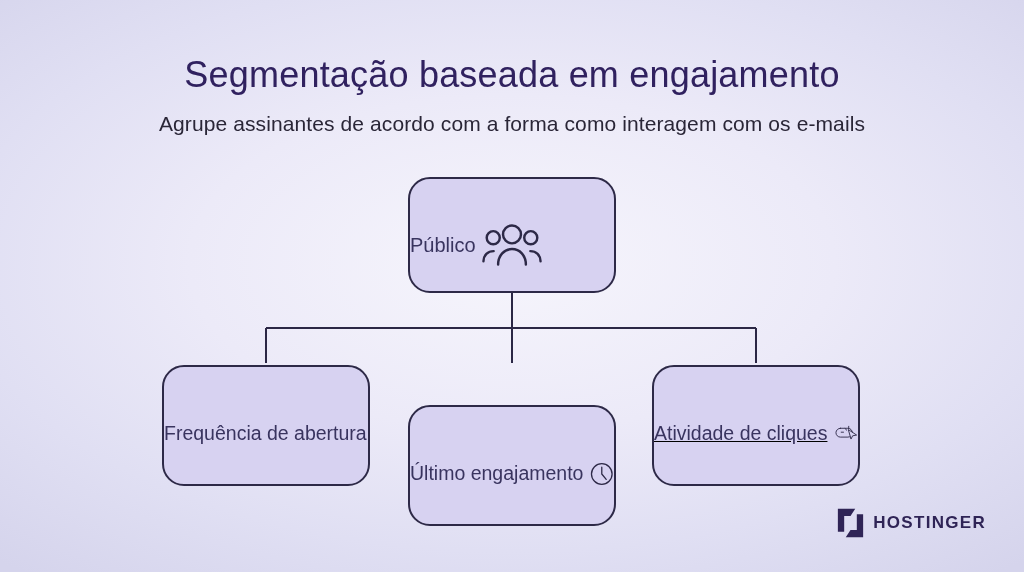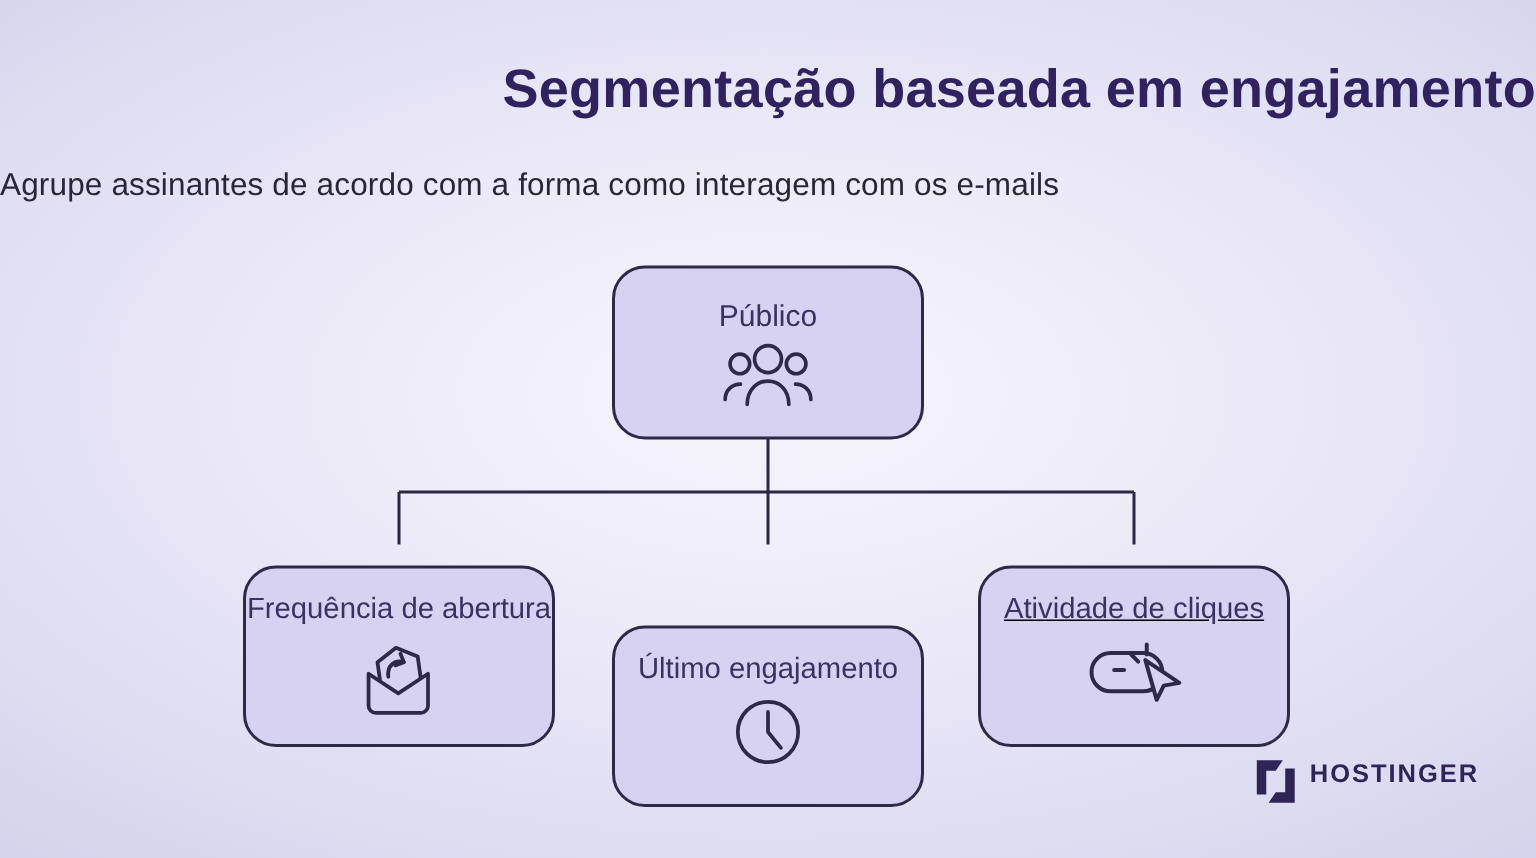--- a/index.html
+++ b/index.html
@@ -15,47 +15,47 @@
     --brand:#2f2456;
   }
   html,body{margin:0;padding:0;background:#fff;}
   .canvas{
     position:relative;width:1024px;height:572px;overflow:hidden;
     background:radial-gradient(75% 70% at 50% 46%,
       var(--background-center) 0%, #eceaf8 42%, #e0dff3 72%, var(--background-edge) 100%);
     font-family:"Liberation Sans","DejaVu Sans",sans-serif;
   }
   .title{
-    position:absolute;top:38px;left:0;right:0;margin:0;text-align:right;
-    font-size:36px;font-weight:700;color:var(--title);letter-spacing:0.2px;
+    position:absolute;top:54px;left:0;right:0;margin:0;text-align:center;
+    font-size:36px;font-weight:400;color:var(--title);letter-spacing:0.2px;
   }
   .subtitle{
-    position:absolute;top:112px;left:0;right:0;margin:0;
+    position:absolute;top:112px;left:0;right:0;margin:0;text-align:center;
     font-size:21px;font-weight:400;color:var(--subtitle);letter-spacing:0.1px;
   }
   .connectors{position:absolute;left:0;top:0;width:1024px;height:572px;pointer-events:none;}
   .node{
     position:absolute;box-sizing:border-box;
     background:var(--box-fill);border:2px solid var(--box-border);border-radius:22px;
-    display:flex;flex-direction:column;align-items:center;
+    display:flex;flex-direction:row;align-items:center;
   }
   .node-label{
     color:var(--label);font-weight:500;white-space:nowrap;line-height:1.2;
   }
   .root-node{left:408px;top:177px;width:208px;height:116px;padding-top:20px;gap:5px;}
   .root-node .node-label{font-size:20px;}
-  .child-node{top:377px;width:208px;height:121px;padding-top:16px;gap:7px;}
+  .child-node{top:365px;width:208px;height:121px;padding-top:16px;gap:7px;}
   .child-node .node-label{font-size:19.5px;}
   #child-0{left:162px;}
   #child-1{left:408px;margin-top:40px;}
   #child-2{left:652px;text-decoration:underline;}
   .node-icon{color:var(--icon);}
   .brand{
     position:absolute;right:38px;top:506px;height:34px;
-    display:flex;gap:9px;
+    display:flex;align-items:center;gap:9px;
   }
   .brand-mark{color:var(--brand);}
   .brand-word{
     font-size:17px;font-weight:700;letter-spacing:1.3px;color:var(--brand);
   }
 </style>
 </head>
 <body>
 
 <div class="canvas">

